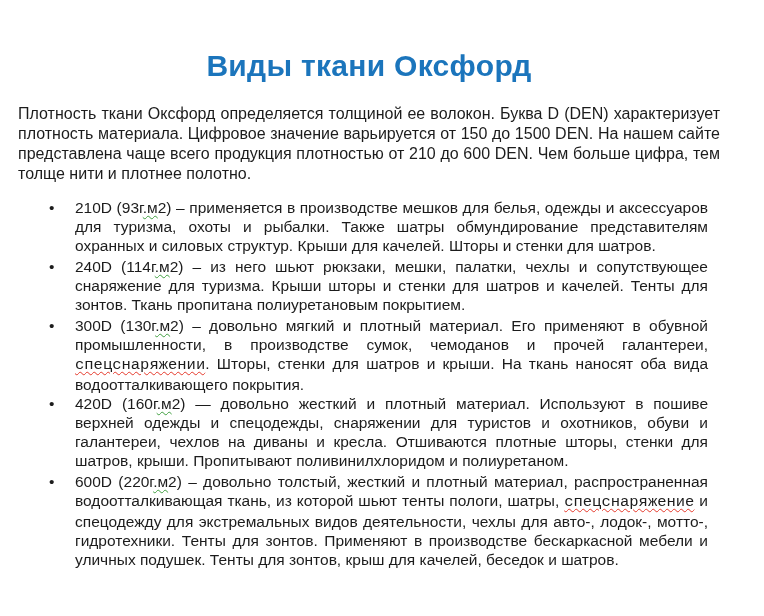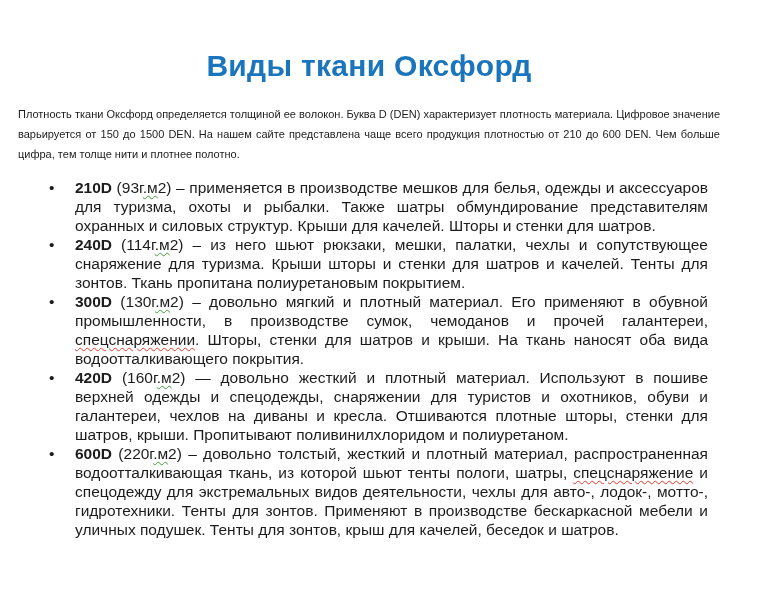--- a/index.html
+++ b/index.html
@@ -24,21 +24,21 @@
     margin: 0 0 20px 0;
     text-align: center;
     color: #1b75bc;
     font-size: 30px;
     font-weight: bold;
     line-height: 1.2;
     letter-spacing: 0.3px;
   }
   p.intro {
     margin: 0 0 14px 0;
-    font-size: 11px;
+    font-size: 16px;
     line-height: 20px;
     text-align: justify;
   }
   ul.fabric-list {
     margin: 0;
     padding: 0 12px 0 29px;
     list-style: none;
     font-size: 15.5px;
     line-height: 19px;
   }
@@ -49,35 +49,36 @@
   }
   ul.fabric-list li::before {
     content: "\2022";
     position: absolute;
     left: 2px;
     top: 0;
     font-size: 15.5px;
     color: #1c1c1c;
   }
   .density {
-    font-weight: bold;
+    font-weight: normal;
   }
   .grammar-mark {
     text-decoration-line: underline;
     text-decoration-style: wavy;
     text-decoration-color: #3f9e3f;
     text-decoration-thickness: 1px;
     text-underline-offset: 2px;
   }
   .spell-mark {
     text-decoration-line: underline;
     text-decoration-style: wavy;
     text-decoration-color: #e5392b;
     text-decoration-thickness: 1px;
     text-underline-offset: 2px;
+    font-family: Liberation Mono, monospace;
   }
 </style>
 </head>
 <body>
 
 <div class="page">
 
   <h1 class="title">Виды ткани Оксфорд</h1>
 
   <p class="intro">Плотность ткани Оксфорд определяется толщиной ее волокон. Буква D (DEN) характеризует плотность материала. Цифровое значение варьируется от 150 до 1500 DEN. На нашем сайте представлена чаще всего продукция плотностью от 210 до 600 DEN. Чем больше цифра, тем толще нити и плотнее полотно.</p>

